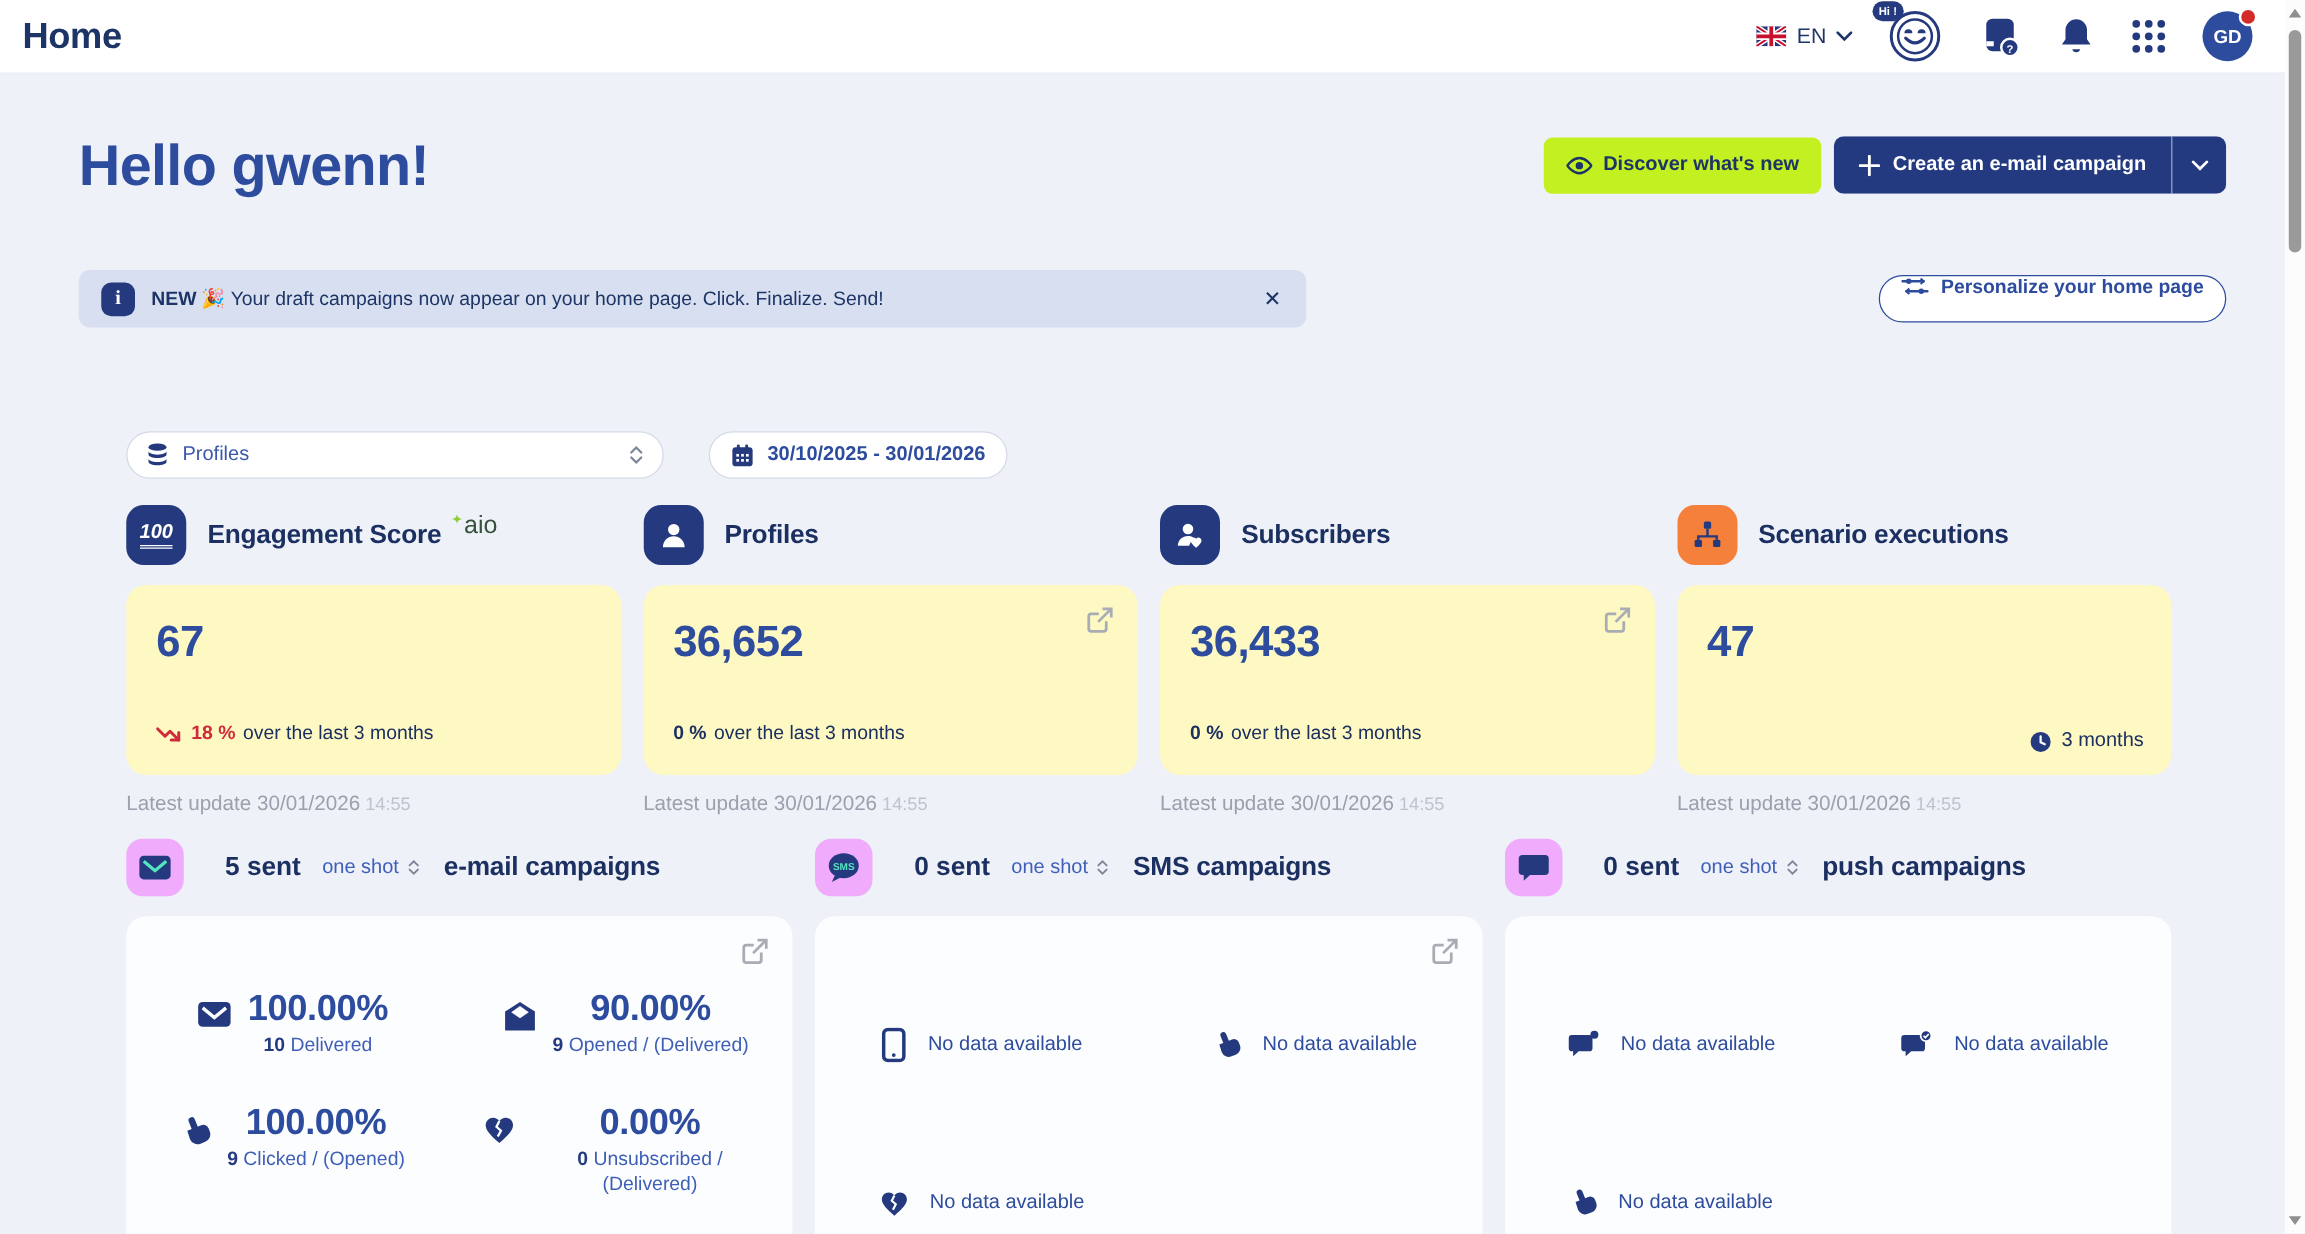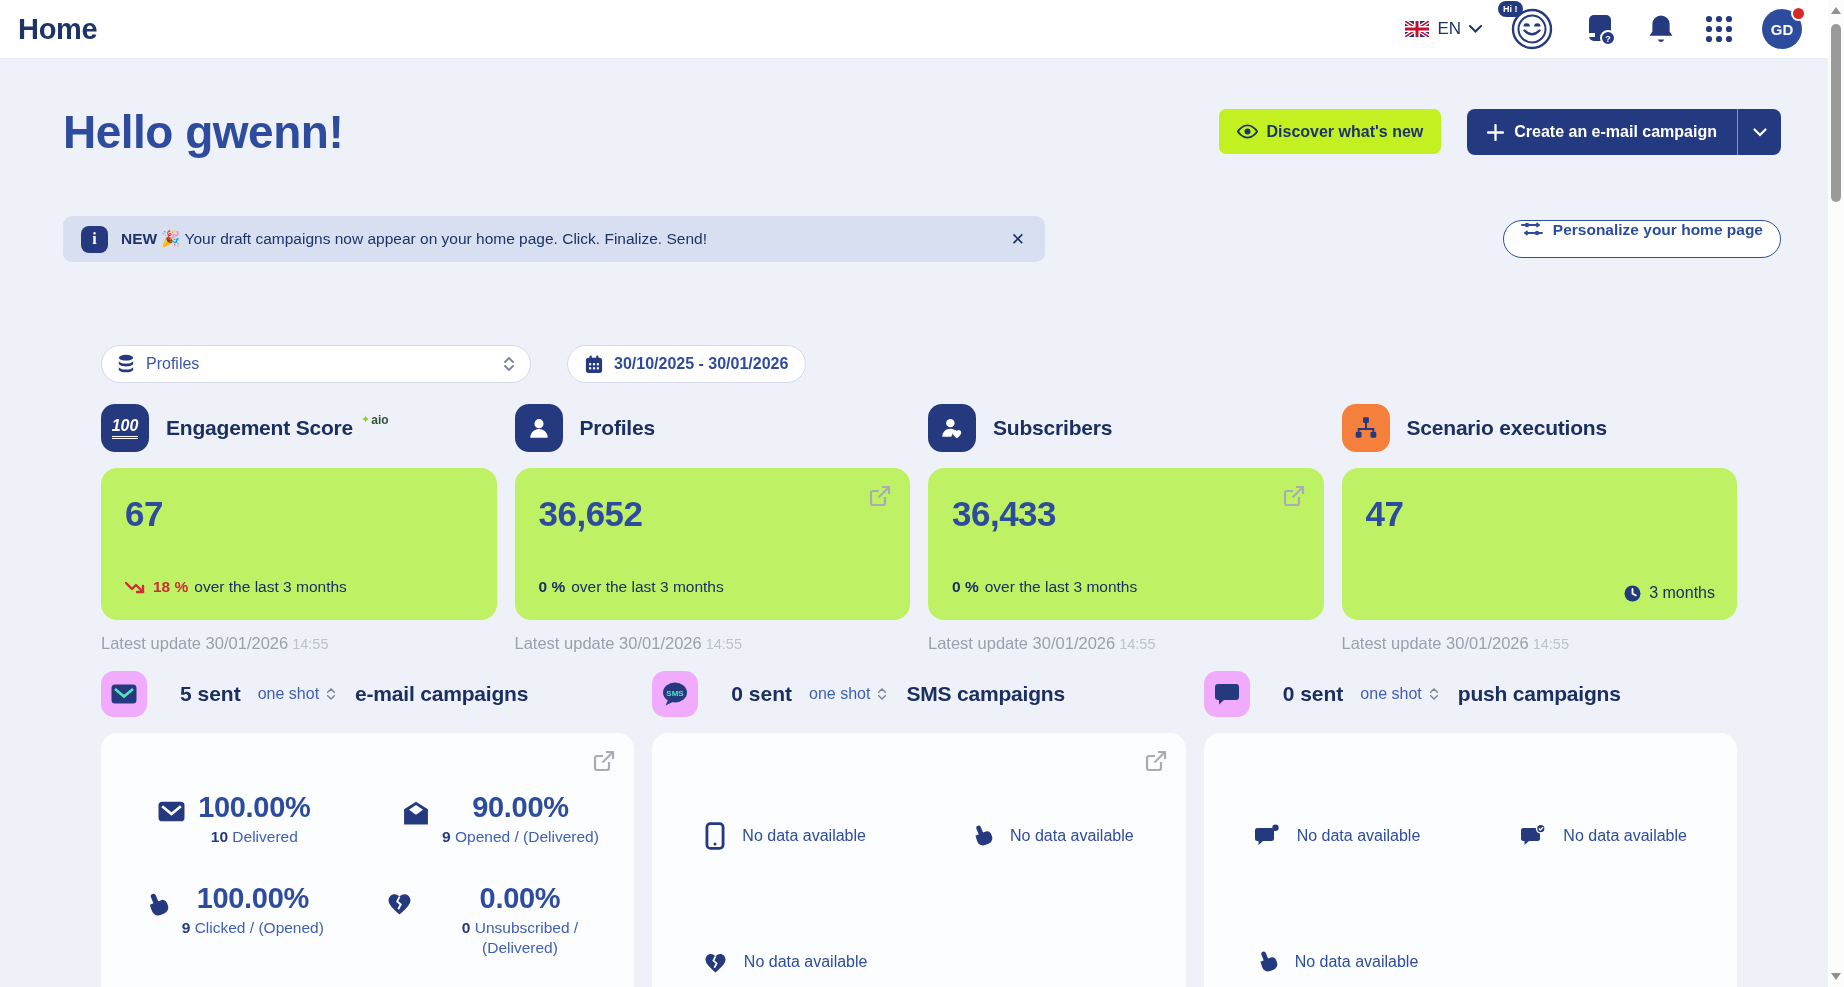--- a/index.html
+++ b/index.html
@@ -19,21 +19,21 @@
     font-size:9px; font-weight:700; padding:3px 5px; border-radius:9px; z-index:2; }
   .avatar { position:relative; width:40px; height:40px; border-radius:50%; background:#2d4c9e;
     color:#fff; font-weight:700; font-size:15px; display:flex; align-items:center; justify-content:center; cursor:pointer; }
   .avatar-dot { position:absolute; top:-3px; right:-4px; width:15px; height:15px; border-radius:50%;
     background:#d42a2a; border:2px solid #fff; }
 
   
   main { padding:0 63px; }
   .hero { margin-top:46px; display:flex; align-items:center; justify-content:space-between; }
   .greeting { font-size:46px; font-weight:800; color:#2e4c9e; letter-spacing:-0.5px; }
-  .hero-actions { display:flex; align-items:flex-start; gap:26px; }
+  .hero-actions { display:flex; align-items:center; gap:10px; }
   .btn-lime { display:flex; align-items:center; gap:9px; background:#c3f021; color:#1d3566;
     font-size:16px; font-weight:700; border:none; border-radius:7px; height:45px; padding:0 18px; cursor:pointer; }
   .btn-split { display:flex; height:46px; border-radius:8px; overflow:hidden; cursor:pointer; }
   .btn-navy { display:flex; align-items:center; gap:10px; background:#233a80; color:#fff;
     font-size:16px; font-weight:700; border:none; padding:0 20px; cursor:pointer; }
   .btn-navy-caret { background:#233a80; border:none; border-left:1px solid rgba(255,255,255,.45);
     width:44px; display:flex; align-items:center; justify-content:center; cursor:pointer; }
 
   .banner-row { margin-top:57px; display:flex; align-items:center; justify-content:space-between; }
   .banner { width:982px; height:46px; background:#d8dff0; border-radius:9px;
@@ -60,22 +60,22 @@
   .kpi-grid { margin-top:21px; display:grid; grid-template-columns:repeat(4,1fr); gap:18px; }
   .kpi-head { display:flex; align-items:center; height:48px; }
   .kpi-ic { width:48px; height:48px; border-radius:14px; background:#253a7e; flex:0 0 auto;
     display:flex; align-items:center; justify-content:center; }
   .kpi-ic.orange { background:#f5803c; }
   .i100 { color:#fff; font-weight:700; font-style:italic; font-size:16px;
     border-bottom:3px double #fff; line-height:1.15; padding-bottom:1px; }
   .kpi-title { font-size:21px; font-weight:800; color:#1b2f60; margin-left:17px; letter-spacing:-0.2px; }
   .aio { display:flex; align-items:flex-start; margin-left:8px; margin-top:-16px; }
   .aio .spark { color:#8ccf2c; font-size:11px; margin-right:1px; }
-  .aio .aio-txt { font-size:12px; font-weight:700; color:#35523a; }
-  .kpi-card { position:relative; margin-top:16px; height:152px; border-radius:16px; background:#bef264; padding:20px 24px; }
+  .aio .aio-txt { font-size:20px; font-weight:400; color:#35523a; }
+  .kpi-card { position:relative; margin-top:16px; height:152px; border-radius:16px; background:#fef9c3; padding:20px 24px; }
   .kpi-value { font-size:35px; font-weight:700; color:#2e4c9e; margin-top:6px; letter-spacing:-0.5px; }
   .kpi-trend { position:absolute; left:24px; bottom:24px; display:flex; align-items:center; gap:6px;
     font-size:15.5px; color:#1b2f60; }
   .kpi-trend .neg { color:#cf2b3a; font-weight:700; }
   .kpi-trend .zero { font-weight:700; }
   .kpi-period { position:absolute; right:22px; bottom:18px; display:flex; align-items:center; gap:8px;
     font-size:16px; color:#1b2f60; }
   .ext { position:absolute; top:16px; right:18px; cursor:pointer; }
   .kpi-update { margin-top:14px; font-size:16.5px; color:#9aa0ac; }
   .kpi-update .time { font-size:14.5px; color:#bdc2cc; margin-left:4px; }

